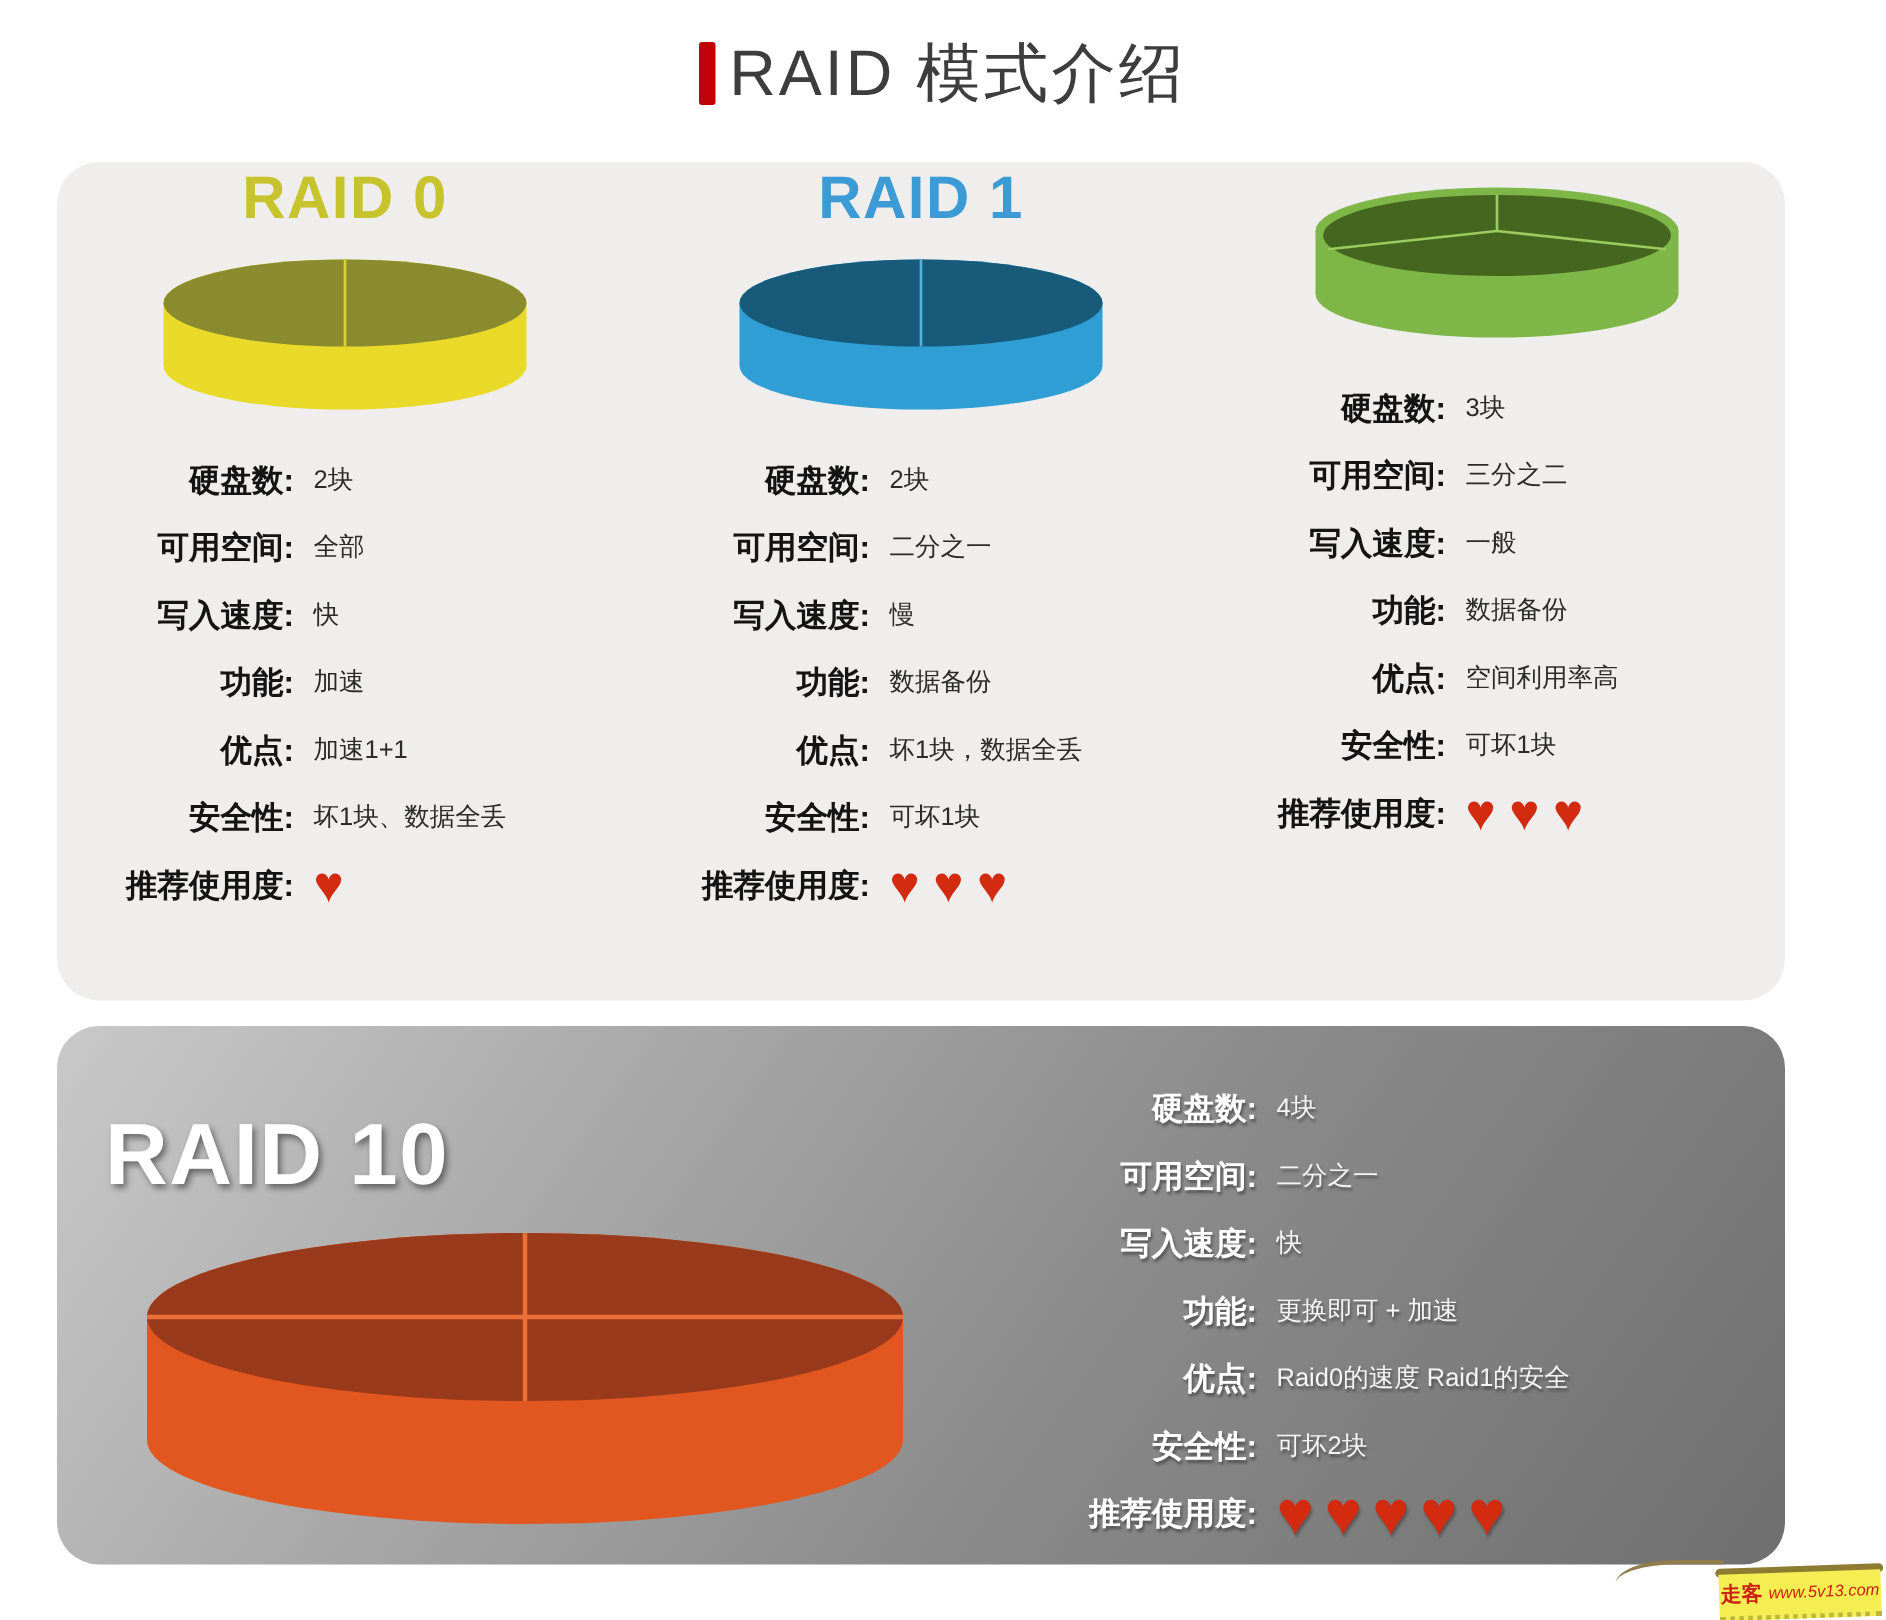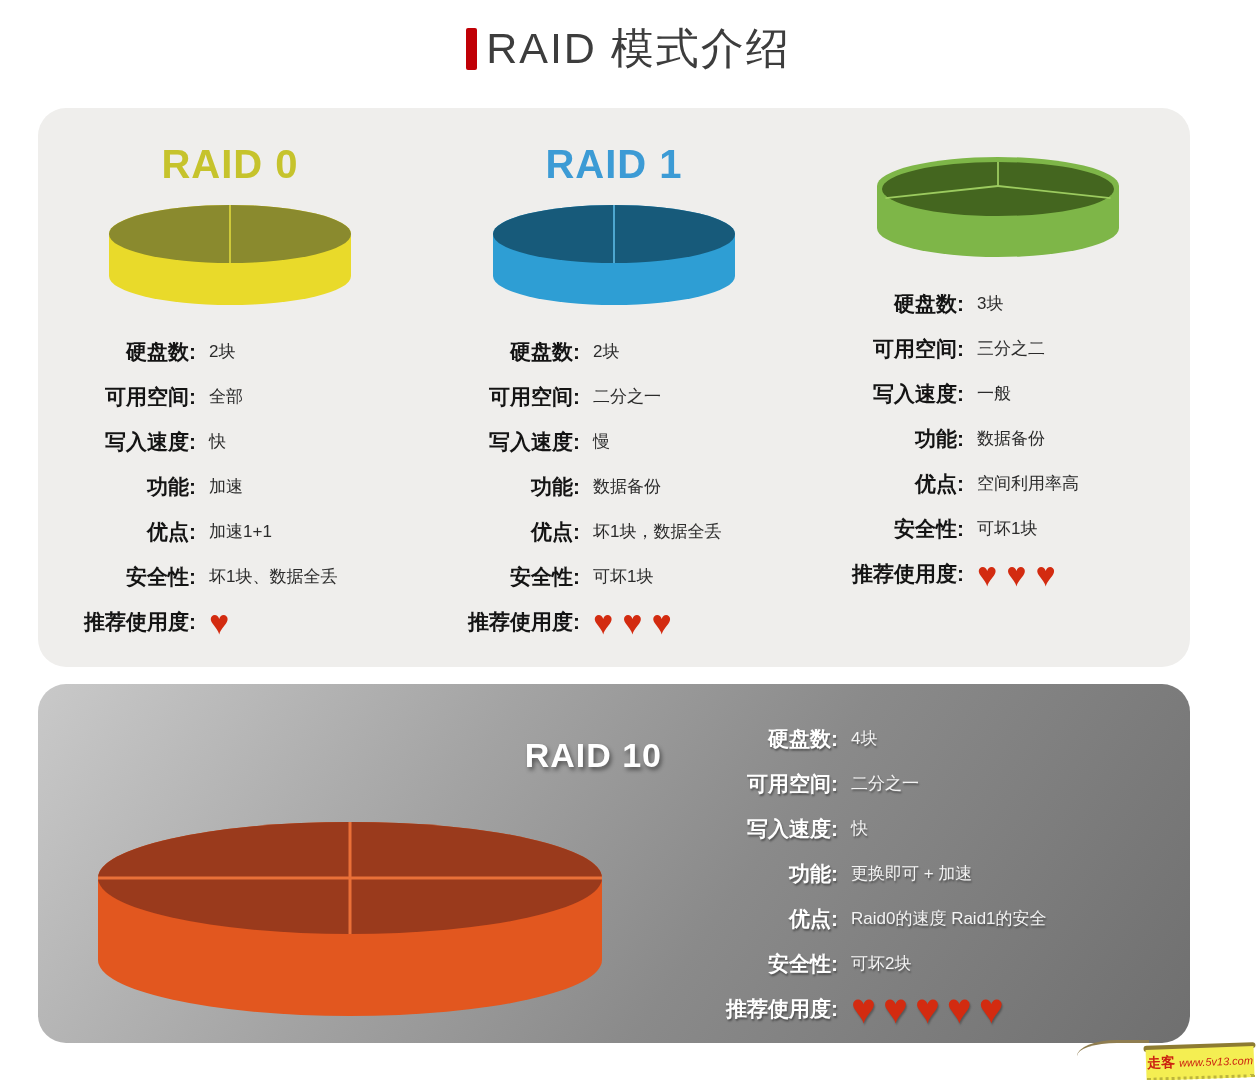--- a/index.html
+++ b/index.html
@@ -20,36 +20,36 @@
     position:absolute; left:38px; top:108px; width:1152px; height:559px;
     background:#efeeec; border-radius:28px;
     display:grid; grid-template-columns:repeat(3,1fr);
   }
   .panel-bottom {
     position:absolute; left:38px; top:684px; width:1152px; height:359px;
     border-radius:28px;
     background:linear-gradient(125deg,#c9c9c9 0%,#a3a3a3 35%,#8a8a8a 60%,#6f6f6f 100%);
   }
   
-  .raid-col { padding-top:32px; text-align:center; }
+  .raid-col { text-align:center; }
   .raid-title { font-size:40px; font-weight:700; line-height:48px; letter-spacing:1px; }
   .disk-wrap { margin:14px auto 0; width:252px; height:112px; }
   .specs { margin-top:15px; display:block; }
   .spec-row { display:flex; align-items:center; height:45px; text-align:left; }
   .spec-label {
     flex:0 0 158px; text-align:right; font-weight:700; font-size:21px; color:#141414;
   }
   .spec-value { margin-left:13px; font-size:17px; color:#2b2b2b; }
   .hearts { margin-left:13px; display:flex; align-items:center; gap:9px; }
   .heart { font-size:34px; line-height:1; }
   
   .r10-left { position:absolute; left:0; top:0; width:624px; height:100%; }
   .r10-title {
-    position:absolute; top:52px; left:0; width:100%; text-align:right;
-    font-size:34px; font-weight:700; color:#ffffff; letter-spacing:1px;
+    position:absolute; top:52px; left:0; width:100%; text-align:left;
+    font-size:58px; font-weight:700; color:#ffffff; letter-spacing:1px;
     text-shadow:2px 3px 4px rgba(0,0,0,0.45);
     padding-left:32px;
   }
   .r10-disk-wrap { position:absolute; left:52px; top:136px; width:520px; height:200px; }
   .r10-specs { position:absolute; left:650px; top:32px; width:480px; }
   .r10-specs .spec-row { height:45px; }
   .r10-specs .spec-label {
     flex:0 0 150px; color:#ffffff; text-shadow:1px 2px 2px rgba(0,0,0,0.4);
   }
   .r10-specs .spec-value { color:#f4f4f4; text-shadow:1px 2px 2px rgba(0,0,0,0.4); }

